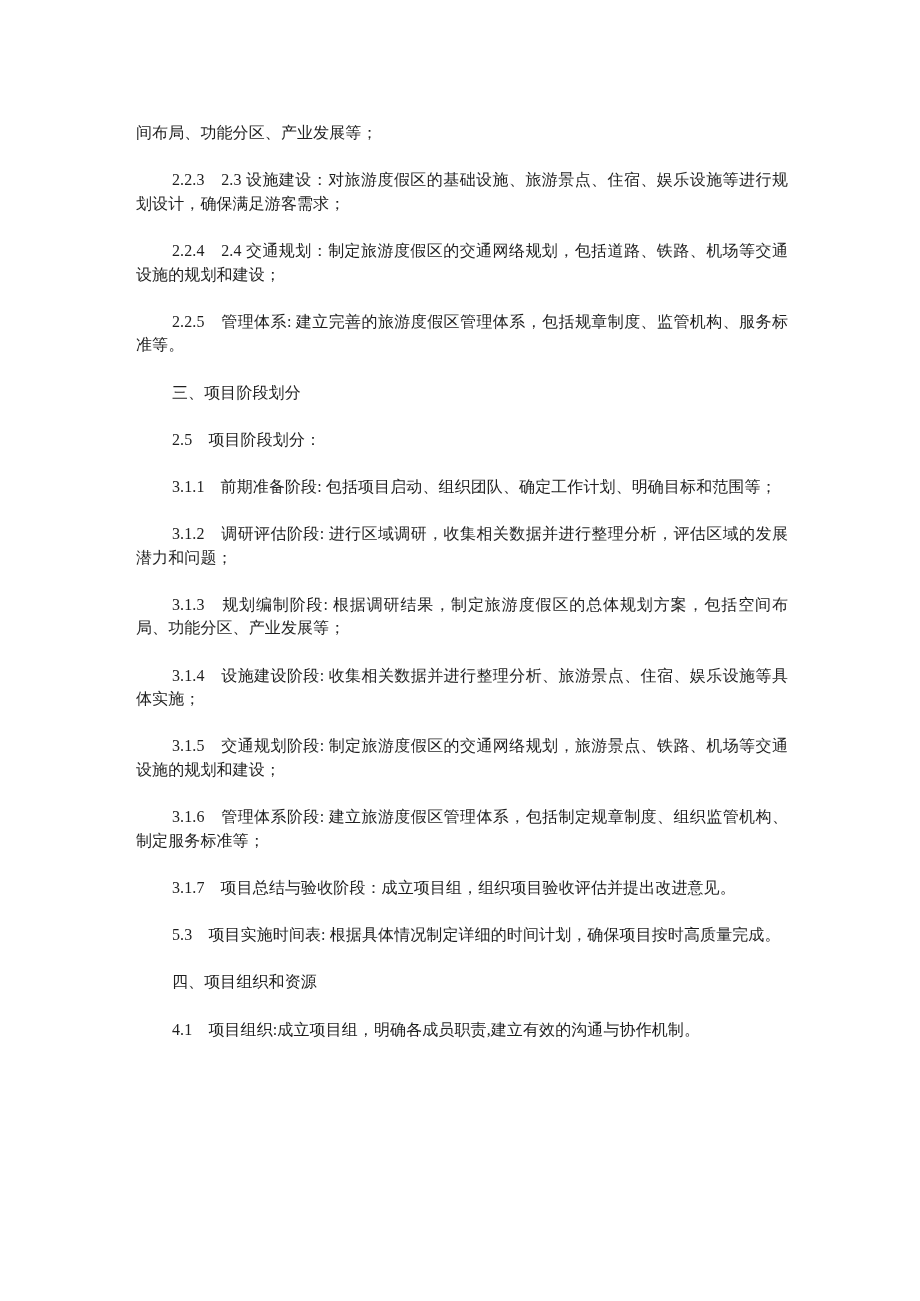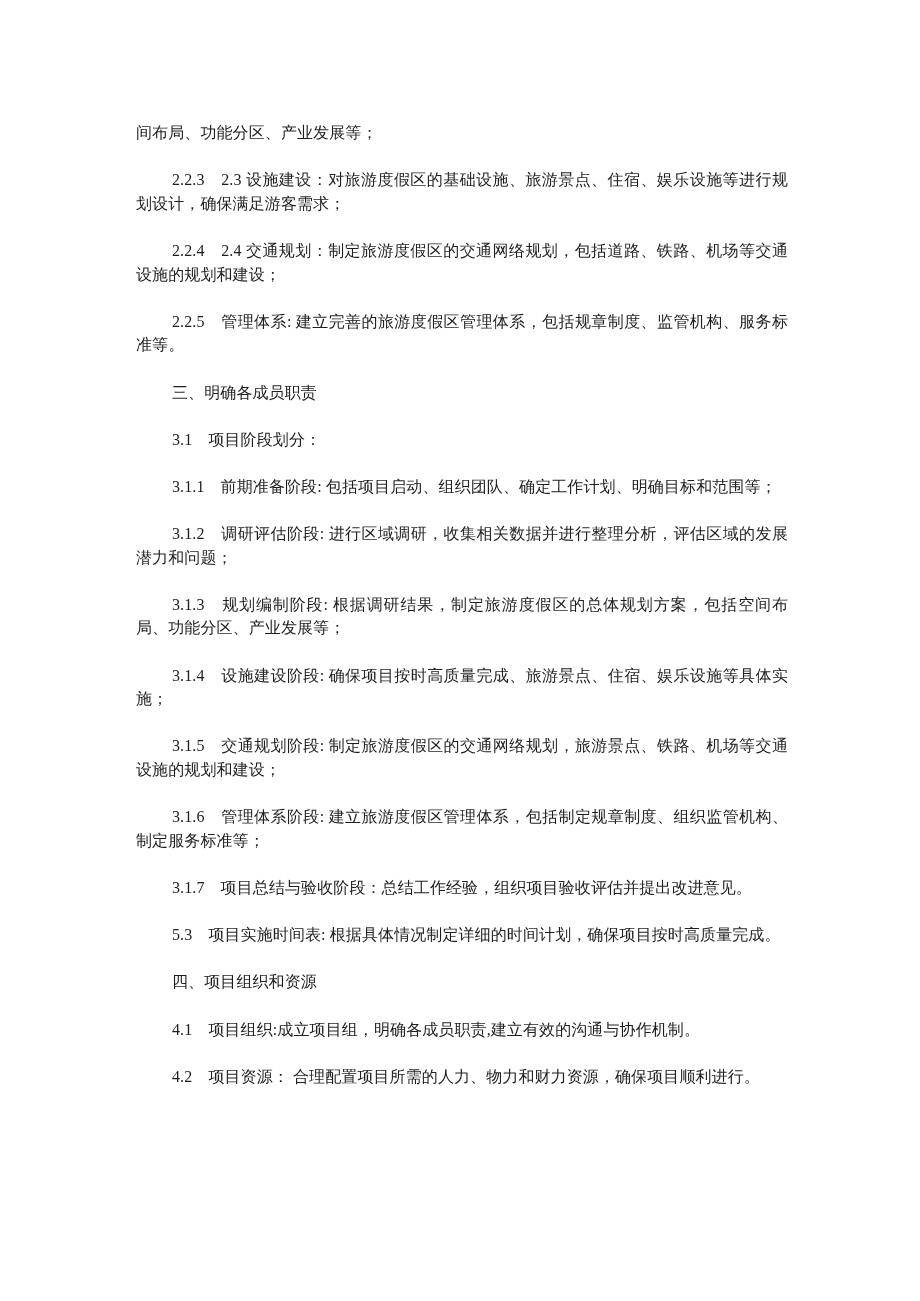--- a/index.html
+++ b/index.html
@@ -36,26 +36,25 @@
   }
 </style>
 </head>
 <body>
 
 <div class="page">
     <p class="para">间布局、功能分区、产业发展等；</p>
     <p class="para indent">2.2.3　2.3 设施建设：对旅游度假区的基础设施、旅游景点、住宿、娱乐设施等进行规划设计，确保满足游客需求；</p>
     <p class="para indent">2.2.4　2.4 交通规划：制定旅游度假区的交通网络规划，包括道路、铁路、机场等交通设施的规划和建设；</p>
     <p class="para indent">2.2.5　管理体系: 建立完善的旅游度假区管理体系，包括规章制度、监管机构、服务标准等。</p>
-    <p class="para indent">三、明确各成员职责</p>
-    <p class="para indent">3.1　项目阶段划分：</p>
+    <p class="para indent">三、项目阶段划分</p>
+    <p class="para indent">2.5　项目阶段划分：</p>
     <p class="para indent">3.1.1　前期准备阶段: 包括项目启动、组织团队、确定工作计划、明确目标和范围等；</p>
     <p class="para indent">3.1.2　调研评估阶段: 进行区域调研，收集相关数据并进行整理分析，评估区域的发展潜力和问题；</p>
     <p class="para indent">3.1.3　规划编制阶段: 根据调研结果，制定旅游度假区的总体规划方案，包括空间布局、功能分区、产业发展等；</p>
-    <p class="para indent">3.1.4　设施建设阶段: 确保项目按时高质量完成、旅游景点、住宿、娱乐设施等具体实施；</p>
+    <p class="para indent">3.1.4　设施建设阶段: 收集相关数据并进行整理分析、旅游景点、住宿、娱乐设施等具体实施；</p>
     <p class="para indent">3.1.5　交通规划阶段: 制定旅游度假区的交通网络规划，旅游景点、铁路、机场等交通设施的规划和建设；</p>
     <p class="para indent">3.1.6　管理体系阶段: 建立旅游度假区管理体系，包括制定规章制度、组织监管机构、制定服务标准等；</p>
-    <p class="para indent">3.1.7　项目总结与验收阶段：总结工作经验，组织项目验收评估并提出改进意见。</p>
+    <p class="para indent">3.1.7　项目总结与验收阶段：成立项目组，组织项目验收评估并提出改进意见。</p>
     <p class="para indent">5.3　项目实施时间表: 根据具体情况制定详细的时间计划，确保项目按时高质量完成。</p>
     <p class="para indent">四、项目组织和资源</p>
     <p class="para indent">4.1　项目组织:成立项目组，明确各成员职责,建立有效的沟通与协作机制。</p>
-    <p class="para indent">4.2　项目资源： 合理配置项目所需的人力、物力和财力资源，确保项目顺利进行。</p>
   </div>
 
 </body></html>

